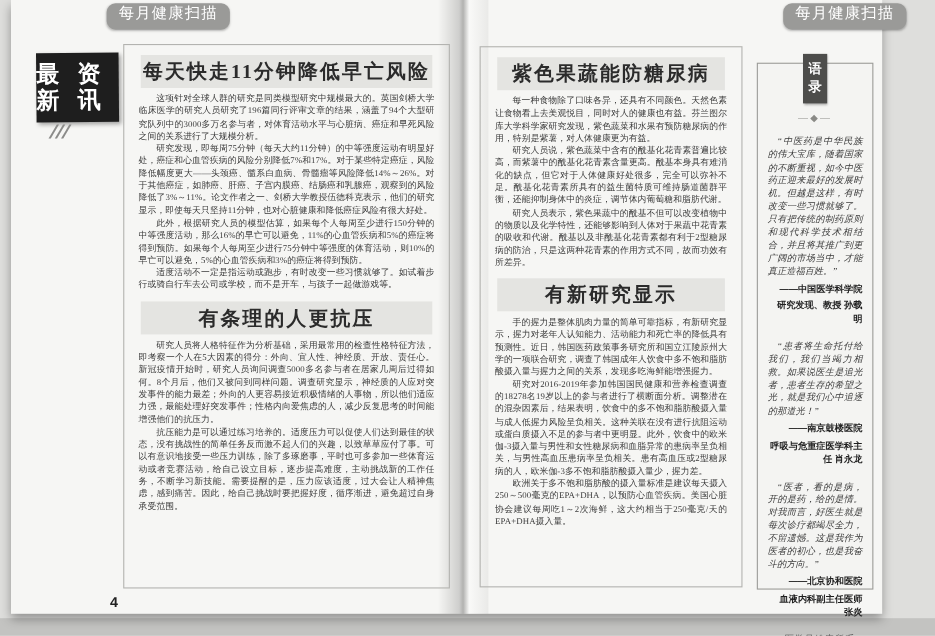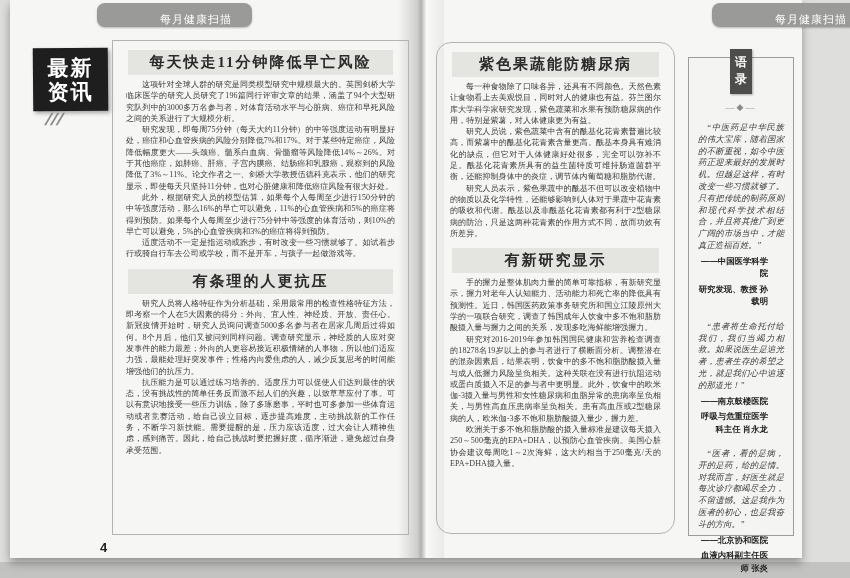--- a/index.html
+++ b/index.html
@@ -5,51 +5,51 @@
   html,body{margin:0;padding:0;}
   body{background:#cfcfcd;}
   .scan{position:relative;width:850px;height:578px;background:#dededc;overflow:hidden;
         font-family:"Liberation Serif","DejaVu Serif",serif;}
   .floor{position:absolute;left:0;bottom:0;width:100%;height:16px;background:#c3c3c1;}
   .paper{position:absolute;left:10px;top:0;width:792px;height:558px;background:#f6f6f4;
          box-shadow:0 5px 9px rgba(0,0,0,.35);}
   .gutter{position:absolute;left:398px;top:0;width:46px;height:558px;
           background:linear-gradient(90deg,rgba(0,0,0,0) 0%,rgba(0,0,0,.16) 42%,rgba(0,0,0,.28) 50%,rgba(255,255,255,.35) 62%,rgba(0,0,0,.05) 100%);}
   .badge{position:absolute;top:3px;width:112px;height:24px;background:#9a9a98;border-radius:8px;
-         color:#fff;font-size:11px;letter-spacing:1px;display:flex;align-items:flex-end;justify-content:center;
-         font-family:"Liberation Sans","DejaVu Sans",sans-serif;box-shadow:0 1px 2px rgba(0,0,0,.25);padding-left:43px;}
+         color:#fff;font-size:14px;letter-spacing:1px;display:flex;align-items:flex-start;justify-content:center;
+         font-family:"Liberation Sans","DejaVu Sans",sans-serif;box-shadow:0 1px 2px rgba(0,0,0,.25);}
   .badge-left{left:97px;}
   .badge-right{left:712px;}
   .newsbox{position:absolute;left:33px;top:48px;width:75px;height:63px;background:#1e1e1e;
-           color:#fff;display:flex;flex-direction:column;align-items:center;justify-content:center;
+           color:#fff;display:flex;flex-direction:row;align-items:center;justify-content:center;
            font-family:"Liberation Sans","DejaVu Sans",sans-serif;font-weight:bold;font-size:21px;line-height:1.12;
            letter-spacing:2px;box-shadow:2px 2px 4px rgba(0,0,0,.35);transform:rotate(-.5deg);}
   .slashes{position:absolute;left:46px;top:110px;color:#8b8b89;font-size:17px;font-weight:bold;
            transform:skewX(-22deg);font-family:"Liberation Sans",sans-serif;letter-spacing:1px;}
   .artbox{position:absolute;border:1px solid #b3b3b0;background:transparent;overflow:hidden;
           padding:7px 13px;box-sizing:border-box;}
   .leftbox{left:112px;top:40px;width:297px;height:495px;}
-  .rightbox{left:436px;top:42px;width:239px;height:492px;border-radius:15px;}
-  .art-title{background:#e4e4e1;color:#2b2b2b;font-weight:bold;font-size:15px;text-align:center;
+  .rightbox{left:436px;top:42px;width:239px;height:492px;}
+  .art-title{background:#e4e4e1;color:#2b2b2b;font-weight:bold;font-size:18px;text-align:center;
              padding:3px 0;letter-spacing:2px;margin:2px 2px 4px 2px;}
   .art-title.second{margin-top:9px;}
   .art-body p{margin:0;text-indent:2em;font-size:8px;line-height:11.3px;text-align:justify;
               color:#3a3a3a;letter-spacing:.1px;}
   .sidebar{position:absolute;left:688px;top:57px;width:106px;height:479px;border:1px solid #9c9c98;
            background:#f4f4f2;box-sizing:border-box;}
   .sidebar-tab{position:absolute;left:50%;top:-9px;transform:translateX(-50%);width:22px;padding:5px 0 6px 0;
                background:#4d4d4b;color:#fff;display:flex;flex-direction:column;align-items:center;
                font-size:12px;line-height:17px;font-weight:bold;letter-spacing:0;
                font-family:"Liberation Sans","DejaVu Sans",sans-serif;box-shadow:1px 1px 2px rgba(0,0,0,.3);}
   .ornament{margin-top:44px;text-align:center;color:#8a8a86;font-size:9px;letter-spacing:2px;}
   .quotes{padding:10px 9px 0 9px;}
   .quote{margin-bottom:13px;}
   .quote-text{font-size:8.4px;line-height:11.8px;text-align:justify;color:#3b3b3b;font-style:italic;
               text-indent:1em;margin:0;}
-  .quote-attr{margin:3px 16px 0 0;text-align:right;font-size:8.4px;line-height:12.5px;color:#1f1f1f;
+  .quote-attr{margin:3px 0 0 0;text-align:right;font-size:8.4px;line-height:12.5px;color:#1f1f1f;
               font-weight:bold;font-family:"Liberation Sans","DejaVu Sans",sans-serif;}
   .page-num{position:absolute;left:100px;top:540px;font-size:13px;font-weight:bold;color:#222;
             font-family:"Liberation Sans",sans-serif;}
 </style>
 </head>
 <body>
 
 <div class="scan">
   <div class="floor"></div>
   <div class="paper"></div>

